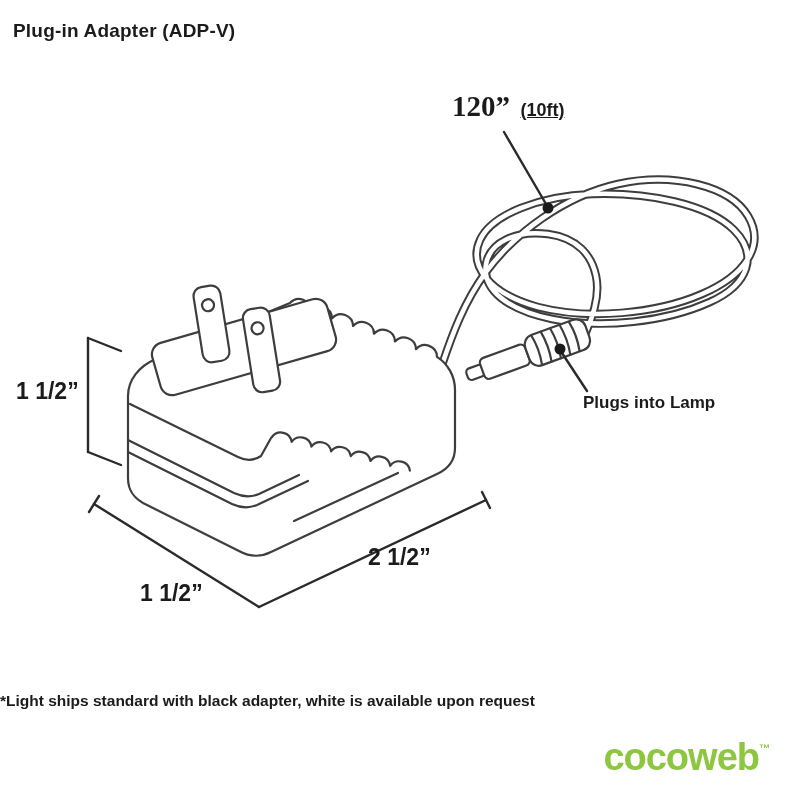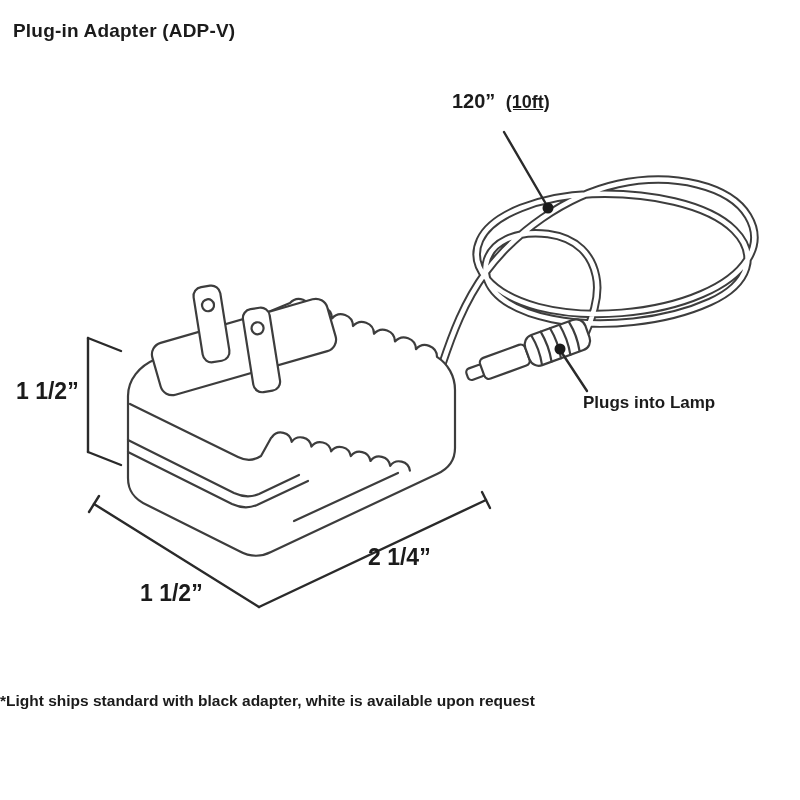--- a/index.html
+++ b/index.html
@@ -21,21 +21,21 @@
     left: 13px; top: 20px;
     font-size: 19px;
     font-weight: 700;
     letter-spacing: 0.2px;
   }
   .dim {
     font-weight: 700;
     white-space: nowrap;
   }
   .dim-cable { left: 452px; top: 90px; }
-  .dim-cable .big { font-size: 20px; }
+  .dim-cable .big { font-size: 29px; font-family: Liberation Serif, serif; }
   .dim-cable .small { font-size: 18px; margin-left: 6px; text-decoration: underline; }
   .dim-height { left: 16px; top: 378px; font-size: 23px; }
   .dim-depth { left: 140px; top: 580px; font-size: 23px; }
   .dim-width { left: 368px; top: 544px; font-size: 23px; }
   .plug-label {
     left: 583px; top: 392px;
     font-size: 17px;
     font-weight: 700;
     line-height: 22px;
     text-align: center;
@@ -207,22 +207,25 @@
 
   <div class="abs title">Plug-in Adapter (ADP-V)</div>
 
   <div class="abs dim dim-cable">
     <span class="big">120”</span>
     <span class="small">(10ft)</span>
   </div>
 
   <div class="abs dim dim-height">1 1/2”</div>
   <div class="abs dim dim-depth">1 1/2”</div>
-  <div class="abs dim dim-width">2 1/4”</div>
+  <div class="abs dim dim-width">2 1/2”</div>
 
   <div class="abs plug-label">
     <div>Plugs into Lamp</div>
   </div>
 
   <div class="abs footnote">*Light ships standard with black adapter, white is available upon request</div>
 
+  <div class="abs logo">
+    <span>cocoweb</span><sup>™</sup>
+  </div>
 
 </div>
 
 </body></html>

